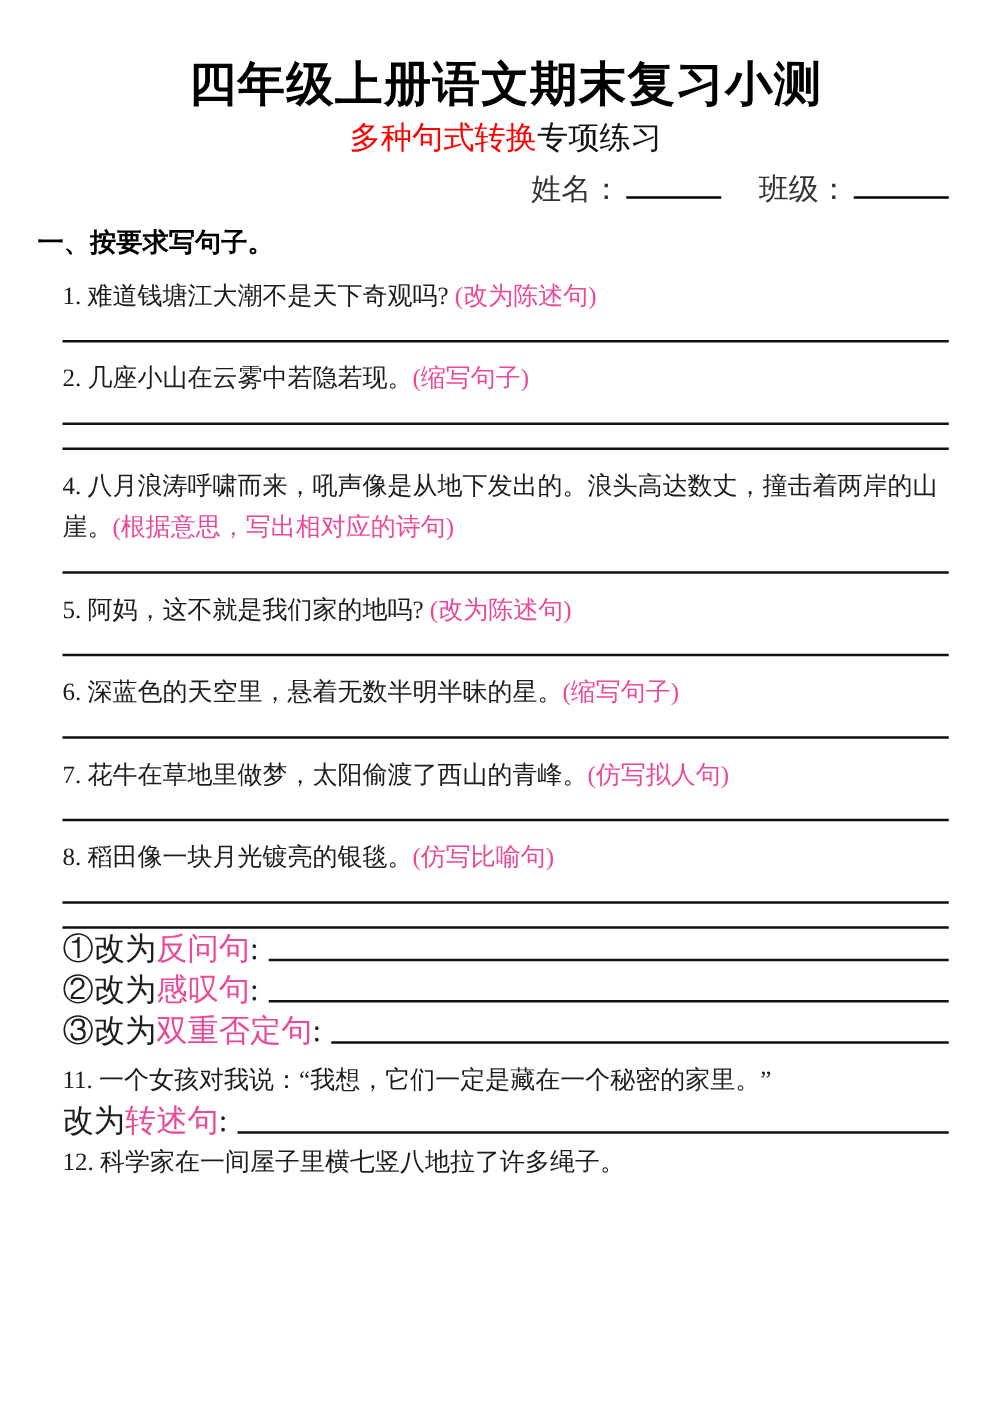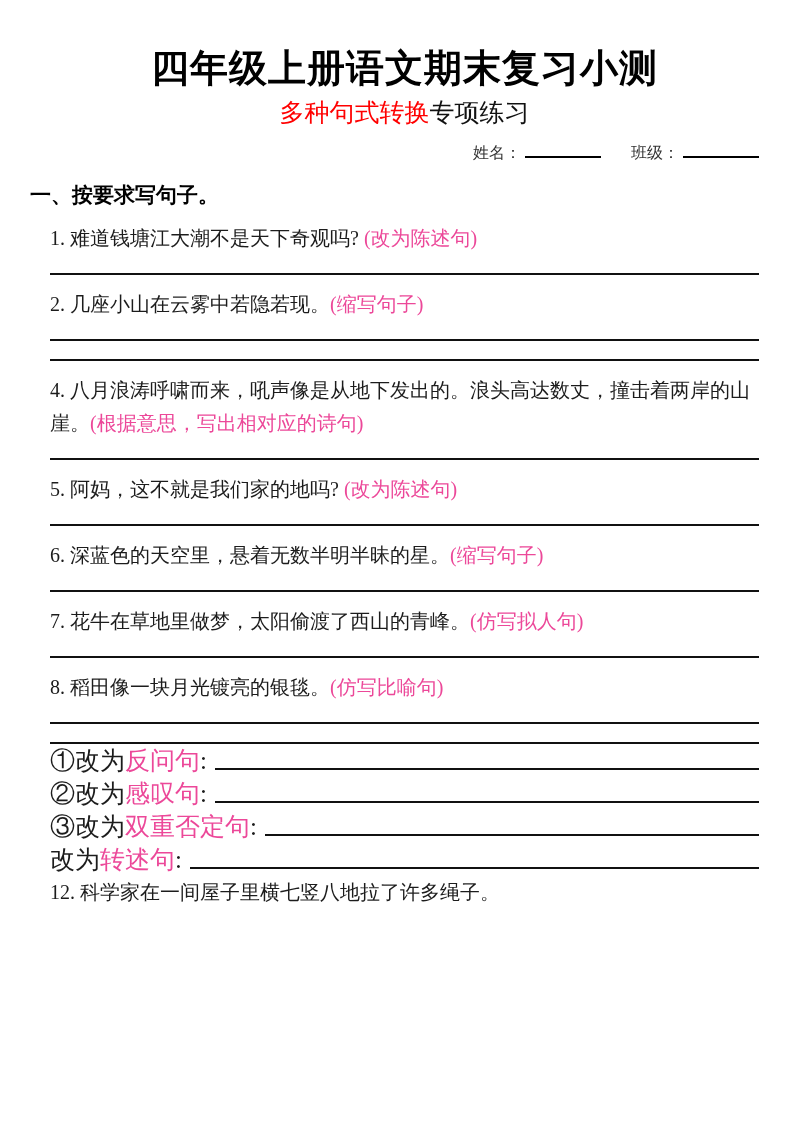--- a/index.html
+++ b/index.html
@@ -20,30 +20,30 @@
     font-family: "Liberation Sans", "DejaVu Sans", sans-serif;
     font-weight: 900;
     font-size: 38px;
     line-height: 44px;
     color: #000000;
     letter-spacing: 1px;
   }
   .subtitle {
     margin: 4px 0 0 0;
     text-align: center;
-    font-family: Liberation Sans, sans-serif;
+    font-family: Liberation Mono, monospace;
     font-size: 25px;
     line-height: 36px;
     color: #111111;
   }
   .subtitle .hl { color: #ff0000; }
   .meta-row {
     margin-top: 8px;
     text-align: right;
-    font-size: 16px;
+    font-size: 24px;
     line-height: 28px;
     color: #333333;
   }
   .blank {
     display: inline-block;
     width: 76px;
     height: 20px;
     border-bottom: 2px solid #000000;
     margin-left: 4px;
     vertical-align: baseline;
@@ -138,20 +138,21 @@
       <span>: </span>
     <span class="fill-line"></span>
   </div>
   <div class="subitem">
     <span>③改为</span>
       <span class="red">双重否定句</span>
       <span>: </span>
     <span class="fill-line"></span>
   </div>
 
+  <p class="q mt6" style="margin-top:6px;">11. 一个女孩对我说：“我想，它们一定是藏在一个秘密的家里。”</p>
   <div class="subitem">
     <span>改为</span>
       <span class="red">转述句</span>
       <span>: </span>
     <span class="fill-line"></span>
   </div>
 
   <p class="q" style="margin-top:0;">12. 科学家在一间屋子里横七竖八地拉了许多绳子。</p>
 
 </div>

